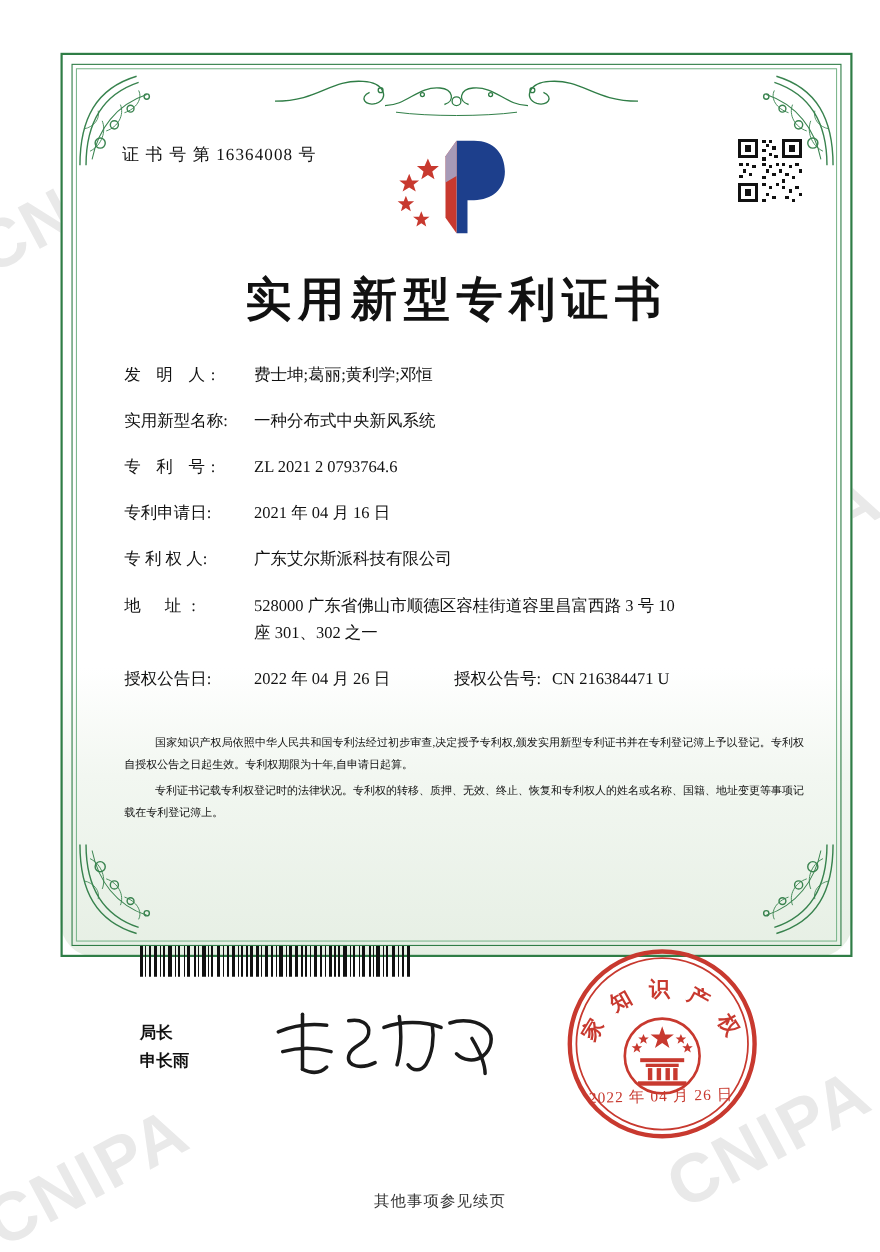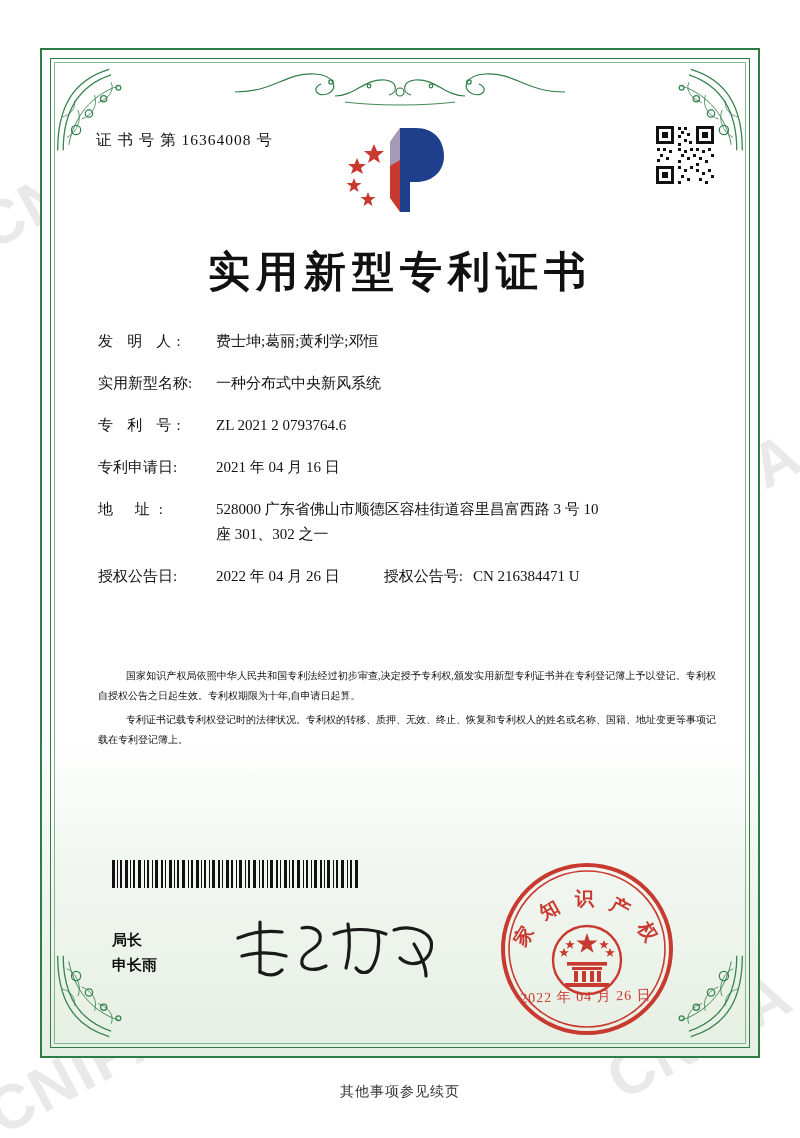--- a/index.html
+++ b/index.html
@@ -20,25 +20,26 @@
     letter-spacing:2px;
     user-select:none;
     transform:rotate(-28deg);
     white-space:nowrap;
     z-index:0;
   }
 
   
   .cert{
     position:absolute;
-    left:40px; top:48px;
-    width:720px; height:1010px;
+    left:55px; top:48px;
+    width:720px; height:822px;
     background:linear-gradient(180deg,#ffffff 0%,#ffffff 68%,#f2f7f1 80%,#e6efe4 100%);
     box-sizing:border-box;
     z-index:1;
+    border-radius:32px;
   }
   .frame-outer{
     position:absolute;inset:0;
     border:2px solid #2f7d46;
     box-sizing:border-box;
   }
   .frame-inner{
     position:absolute;inset:10px;
     border:1px solid #2f7d46;
     box-sizing:border-box;
@@ -107,21 +108,21 @@
   .lbl{
     width:118px;flex:0 0 118px;
     letter-spacing:0px;
     white-space:nowrap;
   }
   .lbl.sp  {letter-spacing:9px;}
   .lbl.sp2 {letter-spacing:5.2px;}
   .val{flex:1;}
   .val .sub{display:block;margin-top:2px;}
   .inline2{display:flex;}
-  .inline2 .l2{margin-left:44px;text-align:center;}
+  .inline2 .l2{margin-left:58px;text-align:center;}
 
   .para{
     position:absolute;left:58px;right:44px;top:618px;
     font-size:10px;line-height:2.0;color:#111;
     text-align:justify;
   }
   .para p{margin:0 0 4px 0;text-indent:28px;}
 
   
   .barcode{
@@ -342,20 +343,24 @@
         <div class="lbl">实用新型名称:</div>
         <div class="val">一种分布式中央新风系统</div>
       </div>
       <div class="row">
         <div class="lbl sp2">专  利  号:</div>
         <div class="val">ZL 2021 2 0793764.6</div>
       </div>
       <div class="row">
         <div class="lbl">专利申请日:</div>
         <div class="val">2021 年 04 月 16 日</div>
+      </div>
+      <div class="row">
+        <div class="lbl">专 利 权 人:</div>
+        <div class="val">广东艾尔斯派科技有限公司</div>
       </div>
       <div class="row">
         <div class="lbl sp">地      址:</div>
         <div class="val">
           <span>528000 广东省佛山市顺德区容桂街道容里昌富西路 3 号 10</span>
           <span class="sub">座 301、302 之一</span>
         </div>
       </div>
       <div class="row">
         <div class="lbl">授权公告日:</div>

